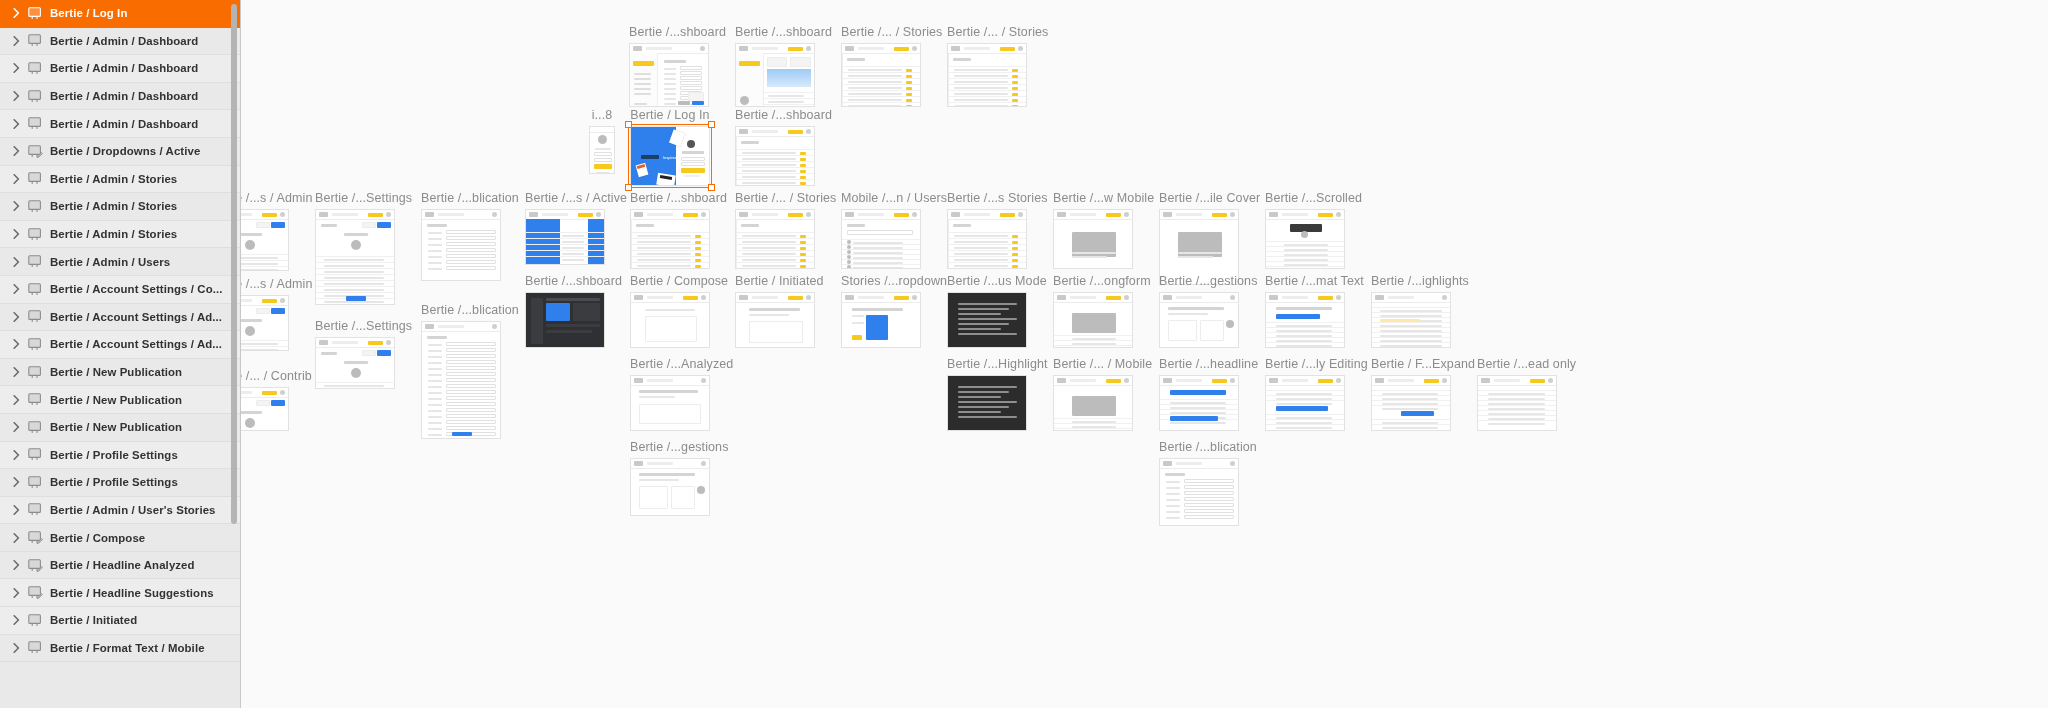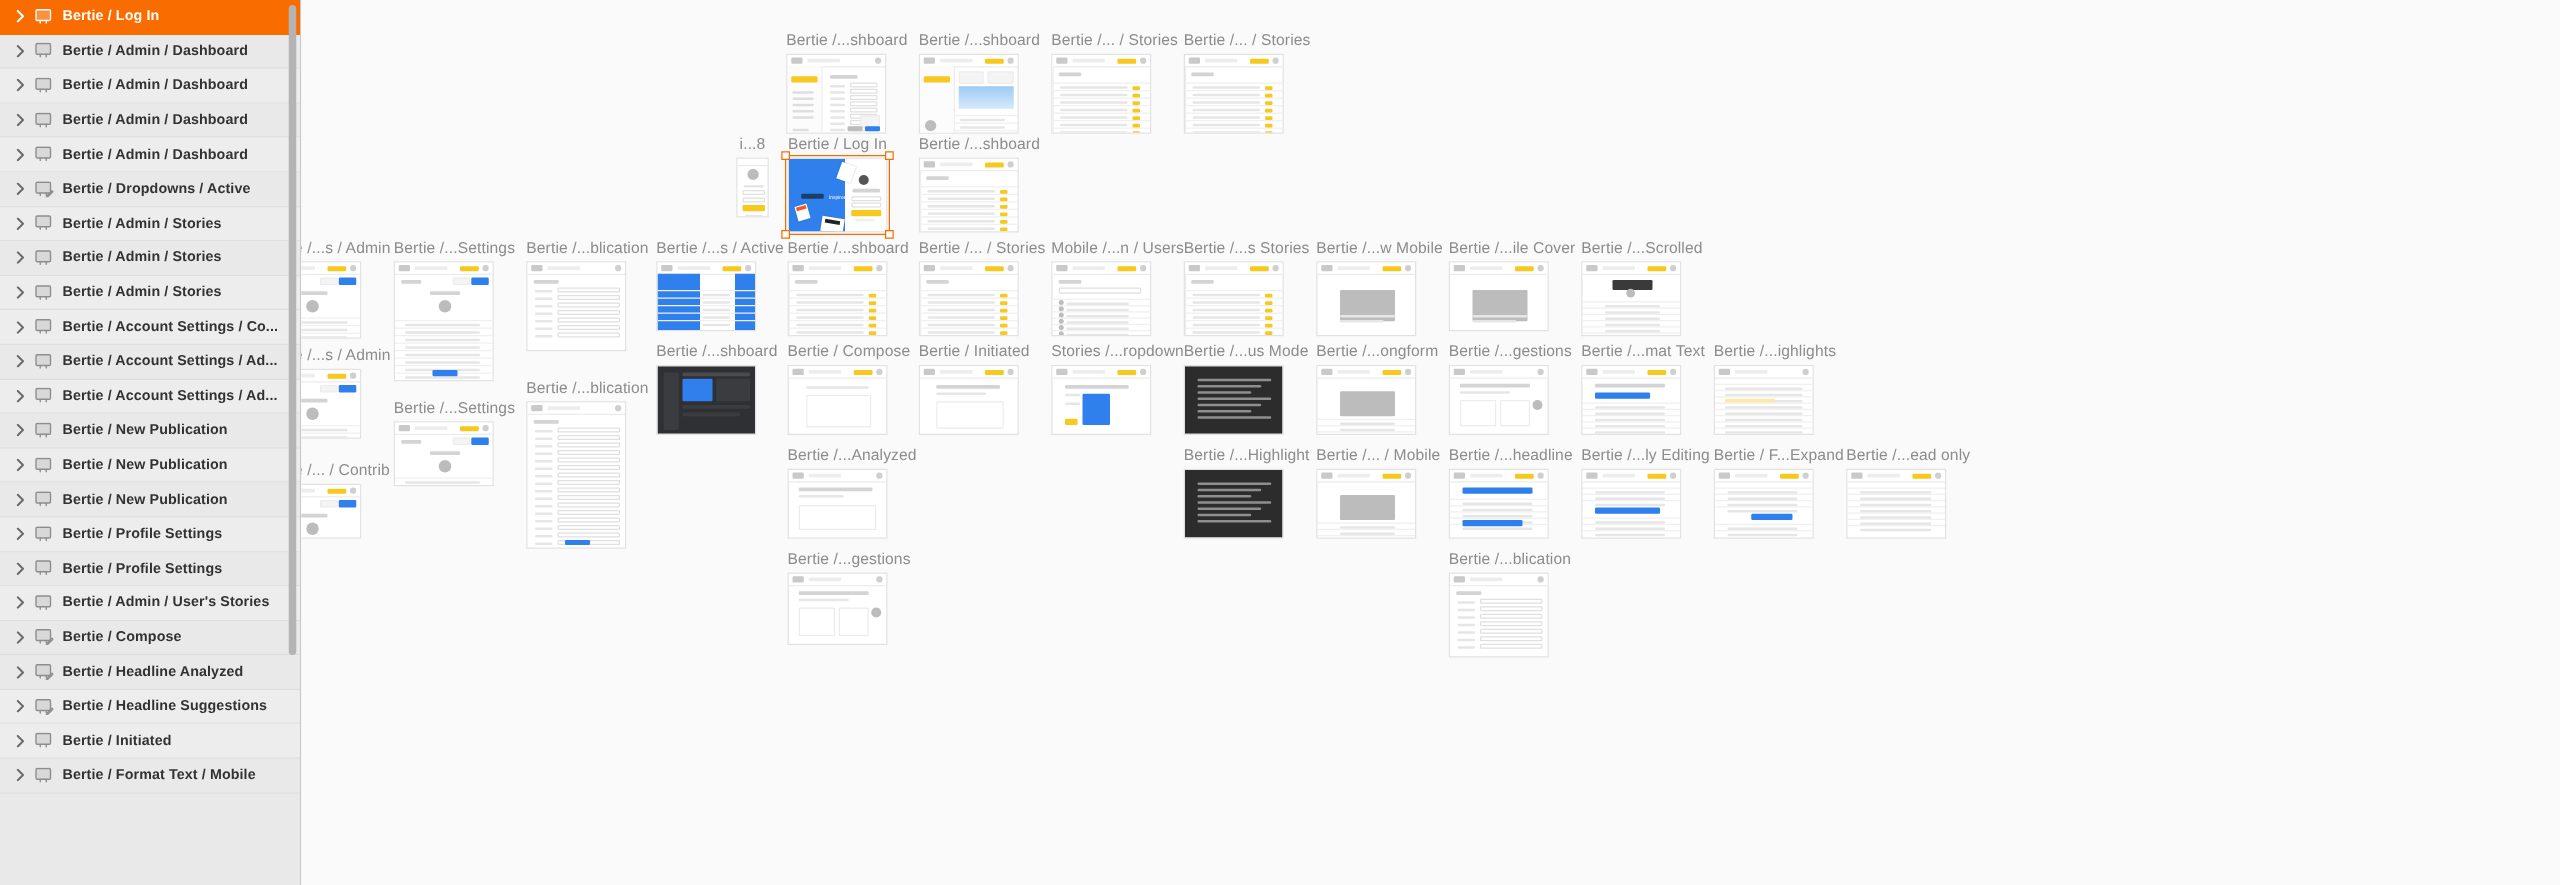--- a/index.html
+++ b/index.html
@@ -231,20 +231,34 @@
             </svg>
           </span>
           <span class="artboard-ico">
             <svg width="15" height="13" viewBox="0 0 15 13">
               <rect x="0.8" y="0.8" width="11.6" height="8.6" rx="1" fill="#d8d8d8" stroke="#8d8d8d" stroke-width="1.1"></rect>
               <path d="M4.2 9.6 L4.2 11.4 M9.0 9.6 L9.0 11.4" stroke="#8d8d8d" stroke-width="1.1" stroke-linecap="round"></path>
             </svg>
           </span>
           <span class="layer-label">Bertie / Admin / Stories</span>
         </div>
+        <div class="layer-row">
+          <span class="disclosure">
+            <svg width="7" height="10" viewBox="0 0 7 10">
+              <path d="M1.2 0.8 L5.4 5 L1.2 9.2" fill="none" stroke="#6b6b6b" stroke-width="1.6" stroke-linecap="round" stroke-linejoin="round"></path>
+            </svg>
+          </span>
+          <span class="artboard-ico">
+            <svg width="15" height="13" viewBox="0 0 15 13">
+              <rect x="0.8" y="0.8" width="11.6" height="8.6" rx="1" fill="#d8d8d8" stroke="#8d8d8d" stroke-width="1.1"></rect>
+              <path d="M4.2 9.6 L4.2 11.4 M9.0 9.6 L9.0 11.4" stroke="#8d8d8d" stroke-width="1.1" stroke-linecap="round"></path>
+            </svg>
+          </span>
+          <span class="layer-label">Bertie / Admin / Users</span>
+        </div>
         <div class="layer-row alt">
           <span class="disclosure">
             <svg width="7" height="10" viewBox="0 0 7 10">
               <path d="M1.2 0.8 L5.4 5 L1.2 9.2" fill="none" stroke="#6b6b6b" stroke-width="1.6" stroke-linecap="round" stroke-linejoin="round"></path>
             </svg>
           </span>
           <span class="artboard-ico">
             <svg width="15" height="13" viewBox="0 0 15 13">
               <rect x="0.8" y="0.8" width="11.6" height="8.6" rx="1" fill="#d8d8d8" stroke="#8d8d8d" stroke-width="1.1"></rect>
               <path d="M4.2 9.6 L4.2 11.4 M9.0 9.6 L9.0 11.4" stroke="#8d8d8d" stroke-width="1.1" stroke-linecap="round"></path>
@@ -872,21 +886,21 @@
           <div class="m-top" style=""></div>
           <div class="m-logo" style=""></div>
           <div class="m-search" style=""></div>
           <div class="m-cta" style=""></div>
           <div class="m-av" style=""></div>
           <div class="m-gray" style="left:17.6px;top:22px;width:44.800000000000004px;height:25.2px;"></div>
           <div class="m-line" style="left:17.6px;top:42px;width:44.800000000000004px;"></div>
           <div class="m-line" style="left:17.6px;top:46.2px;width:35.2px;"></div>
         </div>
       </div>
-      <div class="ab" style="left: 918px; top: 209px; width: 80px; height: 56px;">
+      <div class="ab" style="left: 918px; top: 209px; width: 80px; height: 76px;">
         <div class="ab-name">Bertie /...ile Cover</div>
         <div class="ab-thumb">
           <div class="m-top" style=""></div>
           <div class="m-logo" style=""></div>
           <div class="m-search" style=""></div>
           <div class="m-cta" style=""></div>
           <div class="m-av" style=""></div>
           <div class="m-gray" style="left:17.6px;top:22px;width:44.800000000000004px;height:25.2px;"></div>
           <div class="m-line" style="left:17.6px;top:42px;width:44.800000000000004px;"></div>
           <div class="m-line" style="left:17.6px;top:46.2px;width:35.2px;"></div>

